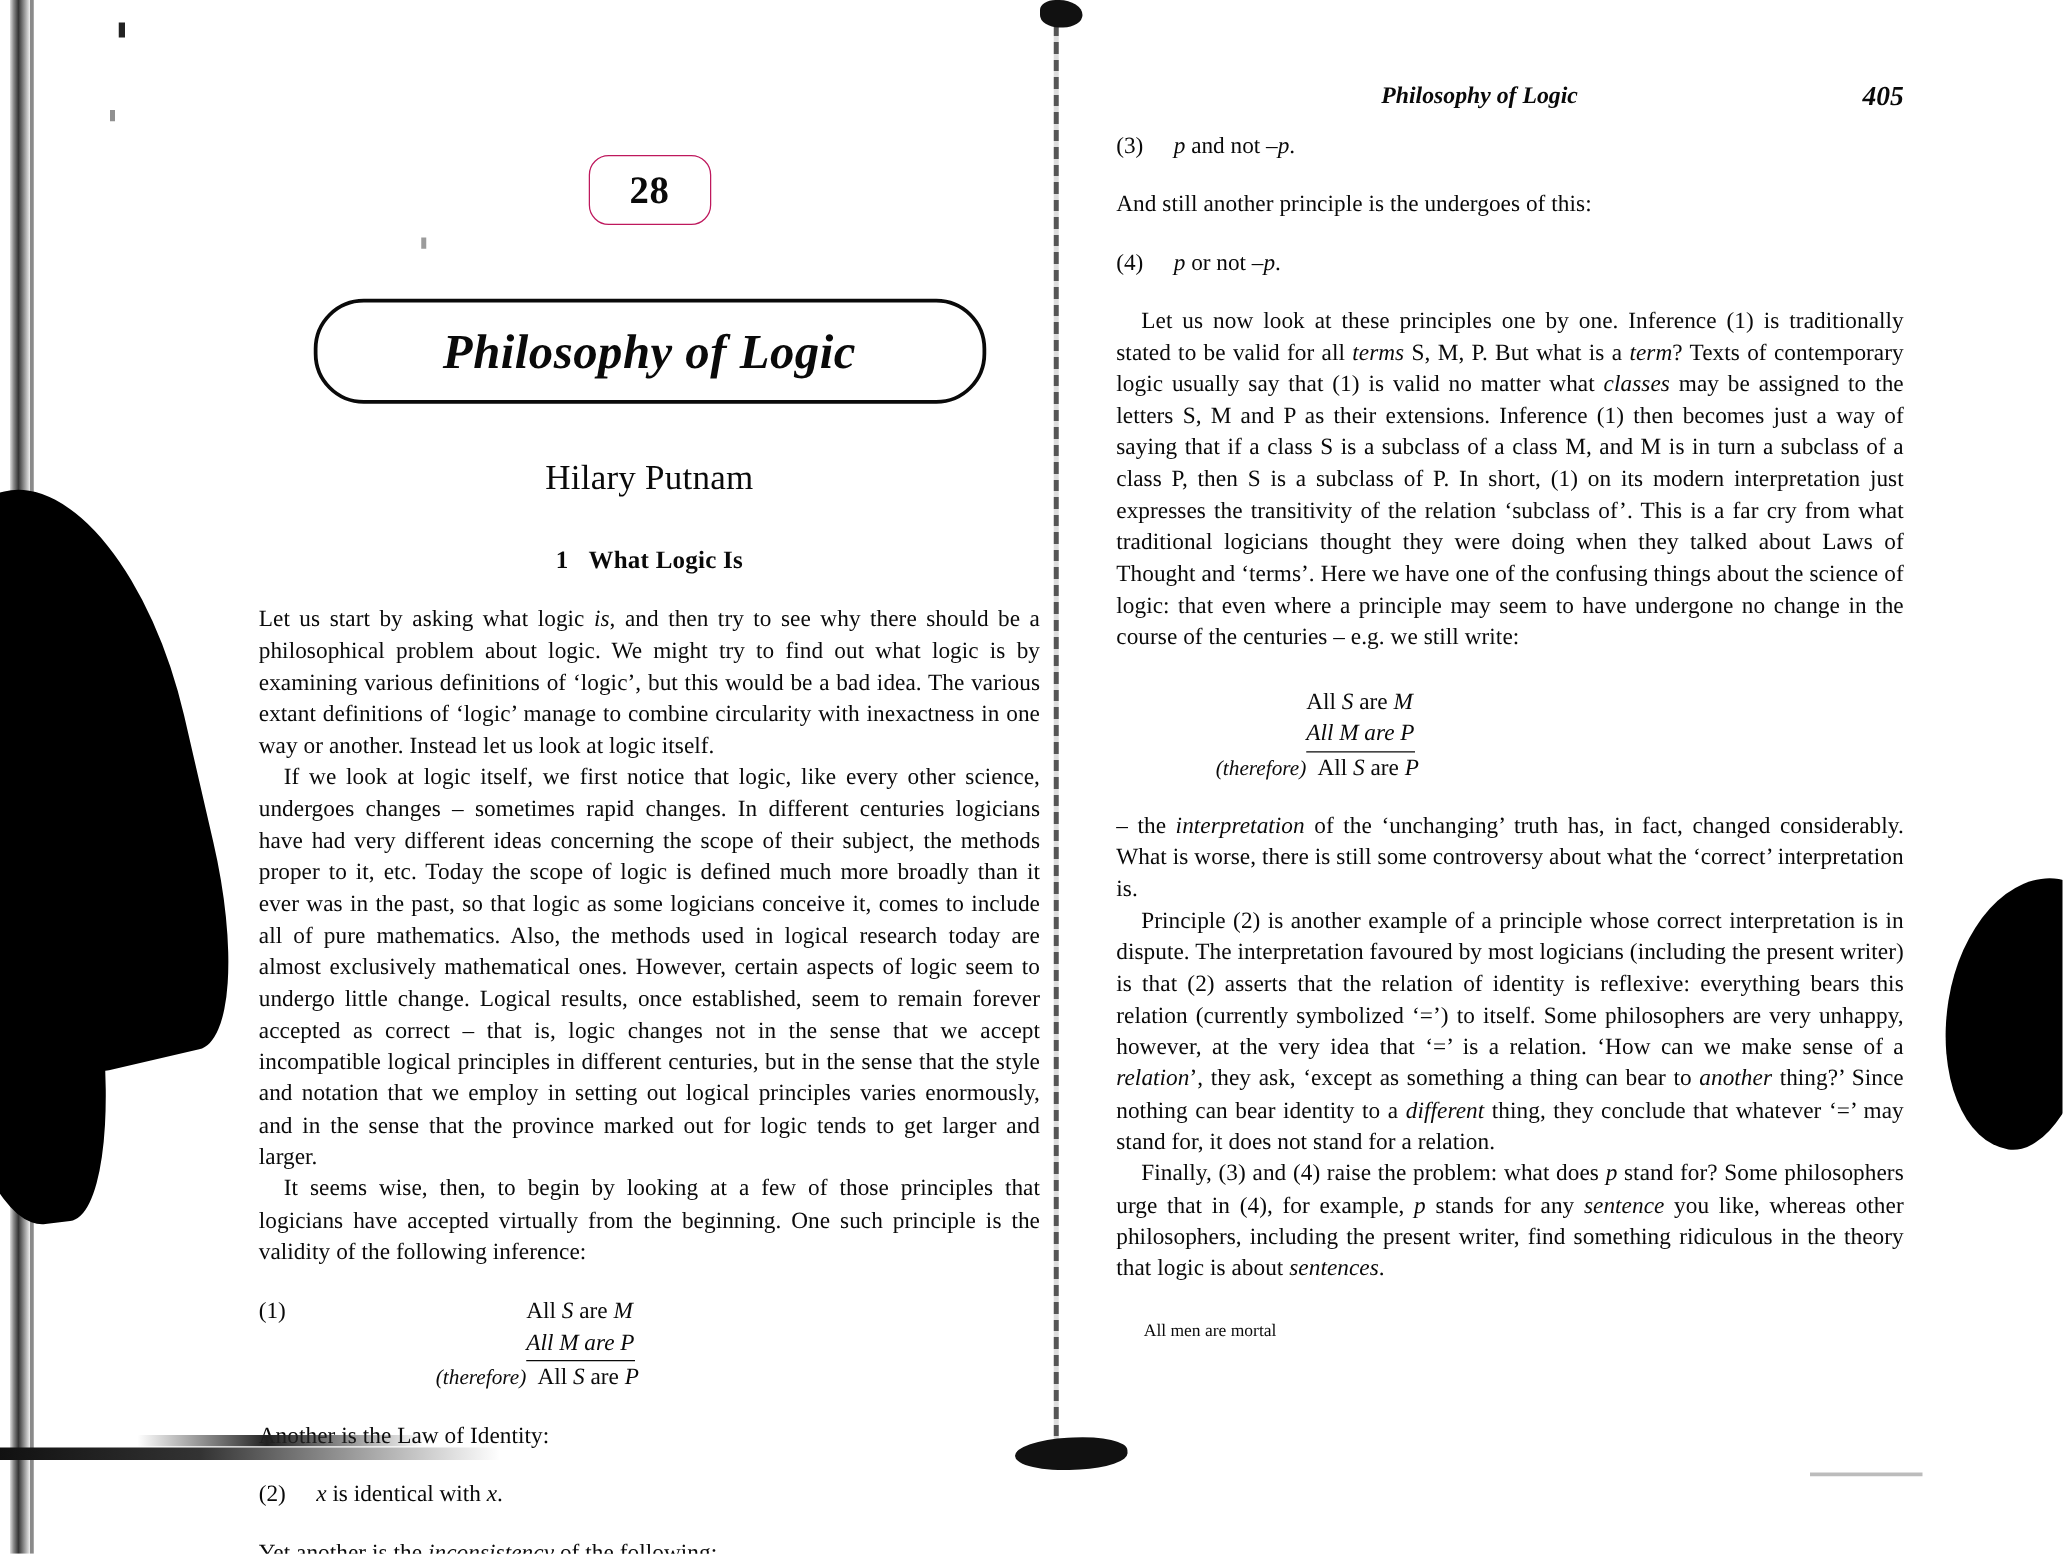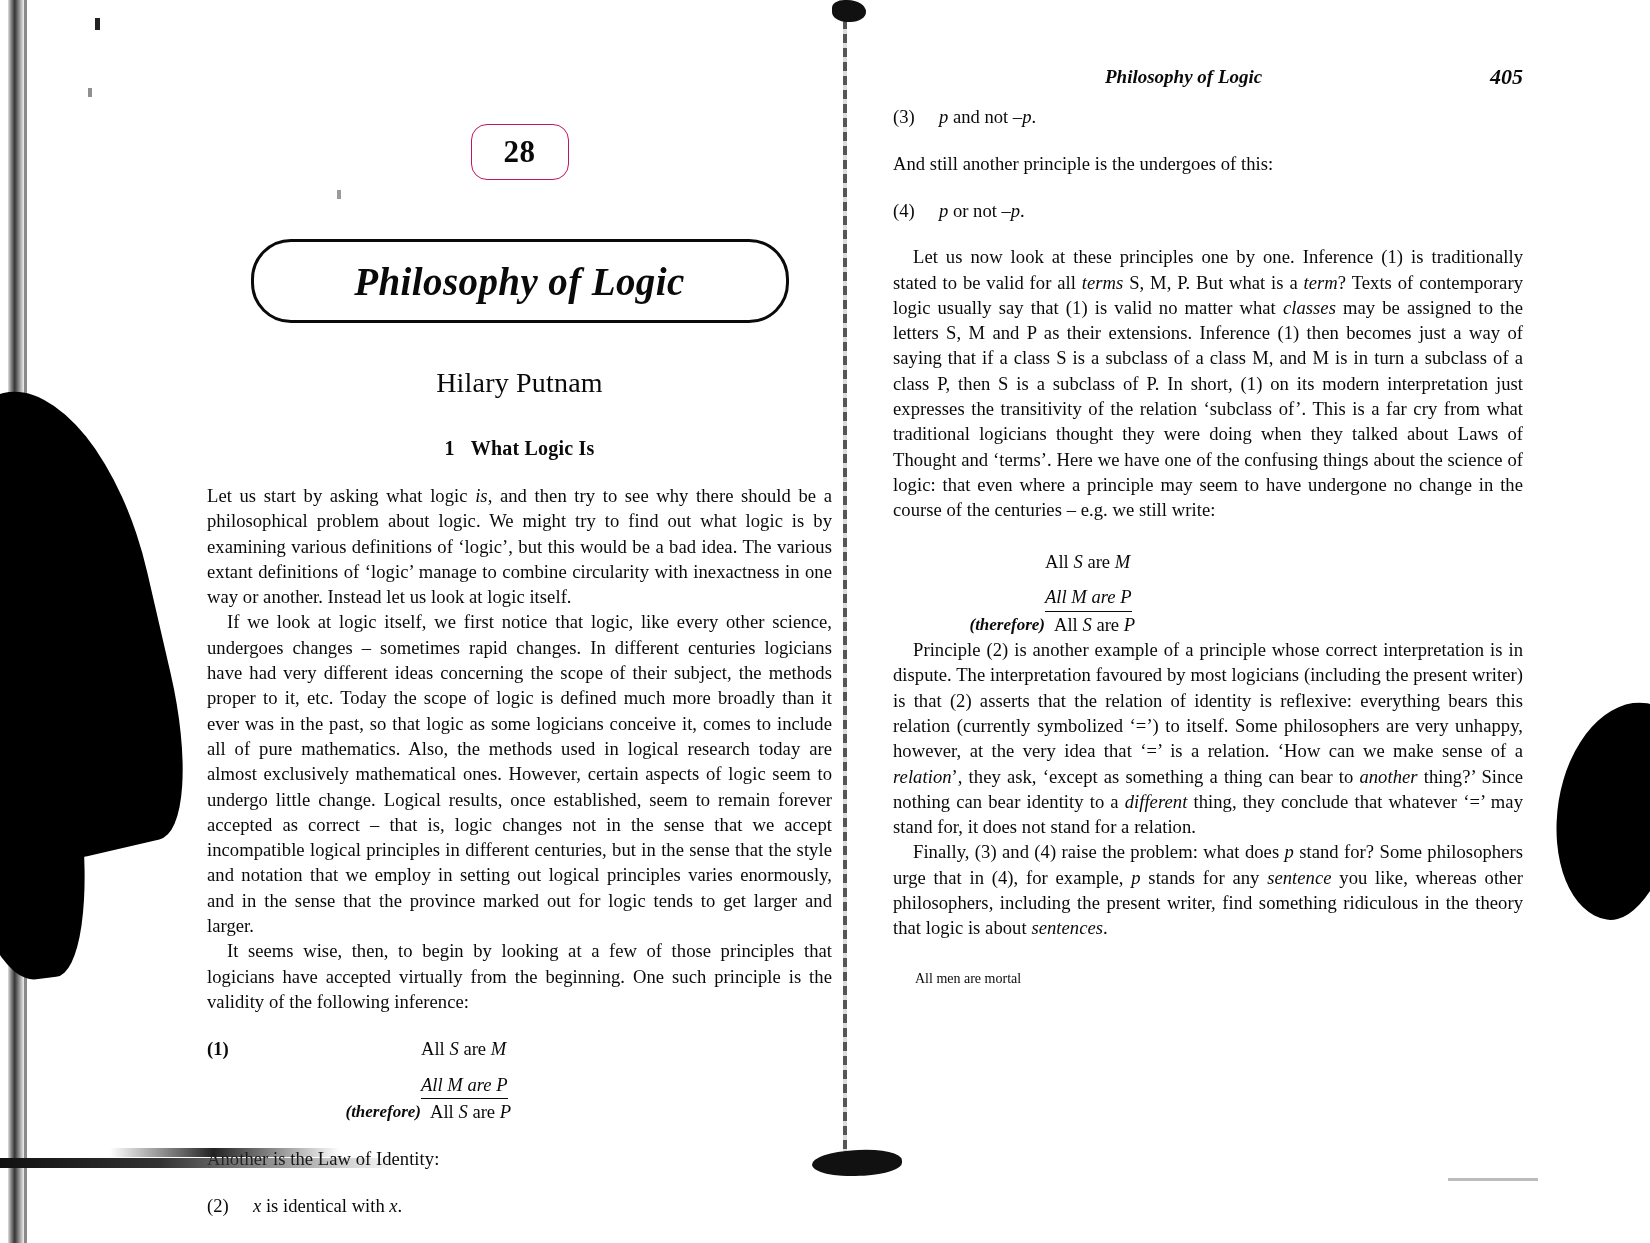--- a/index.html
+++ b/index.html
@@ -194,29 +194,28 @@
   i, em { font-style: italic; }
 
   
   .formula-block {
     margin: 22px 0 0 0;
     font-size: 18.6px;
     line-height: 25.5px;
     position: relative;
   }
   .f-row { display: flex; align-items: center; }
-  .f-label { width: 62px; flex: 0 0 62px; font-weight: bold; }
+  .f-label { width: 62px; flex: 0 0 62px; }
   .f-label.wide { width: 152px; flex: 0 0 152px; text-align: right; padding-right: 9px; font-style: italic; font-size: 17px; }
   .f-indent { width: 152px; flex: 0 0 152px; }
   .f-text { white-space: nowrap; }
   .f-text.underlined {
     border-bottom: 1.6px solid #0a0a0a;
     padding-bottom: 1px;
     display: inline-block;
-    margin-top: 10px;
   }
   .f-simple {
     margin: 22px 0 0 0;
     font-size: 18.6px;
     line-height: 25.5px;
     display: flex;
   }
   .f-simple .n { width: 46px; flex: 0 0 46px; }
 
   
@@ -355,20 +354,21 @@
     <div class="f-row">
       <span class="f-indent"></span>
       <span class="f-text underlined"><i>All M are P</i></span>
     </div>
     <div class="f-row">
       <span class="f-label wide">(therefore)</span>
       <span class="f-text"><span>All</span> <i>S</i> <span>are</span> <i>P</i></span>
     </div>
   </div>
 
+  <p class="body gap"><span>– the </span><i>interpretation</i><span> of the ‘unchanging’ truth has, in fact, changed considerably. What is worse, there is still some controversy about what the ‘correct’ interpretation is.</span></p>
 
   <p class="body cont"><span>Principle (2) is another example of a principle whose correct interpretation is in dispute. The interpretation favoured by most logicians (including the present writer) is that (2) asserts that the relation of identity is reflexive: everything bears this relation (currently symbolized ‘=’) to itself. Some philosophers are very unhappy, however, at the very idea that ‘=’ is a relation. ‘How can we make sense of a </span><i>relation</i><span>’, they ask, ‘except as something a thing can bear to </span><i>another</i><span> thing?’ Since nothing can bear identity to a </span><i>different</i><span> thing, they conclude that whatever ‘=’ may stand for, it does not stand for a relation.</span></p>
 
   <p class="body cont"><span>Finally, (3) and (4) raise the problem: what does </span><i>p</i><span> stand for? Some philosophers urge that in (4), for example, </span><i>p</i><span> stands for any </span><i>sentence</i><span> you like, whereas other philosophers, including the present writer, find something ridiculous in the theory that logic is about </span><i>sentences</i><span>.</span></p>
 
 
   <div class="premiss-block">
     <div>All men are mortal</div>
   </div>
 

